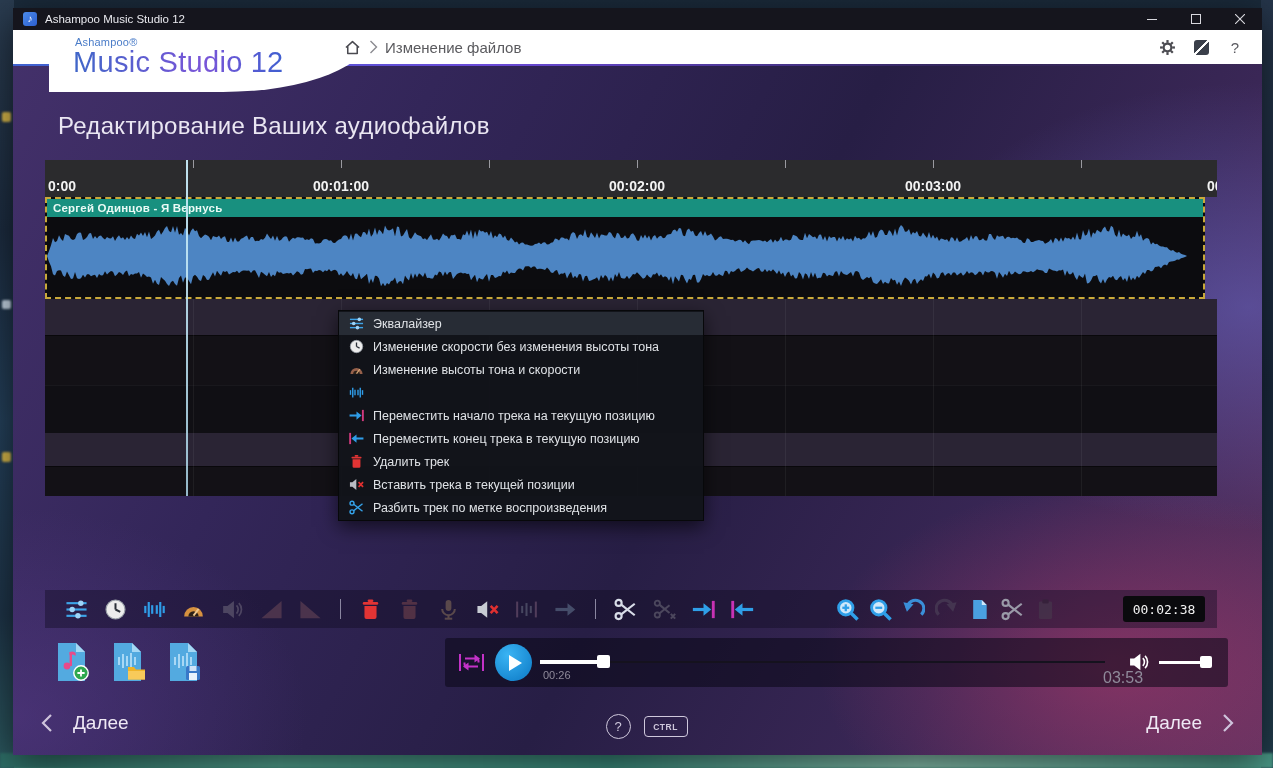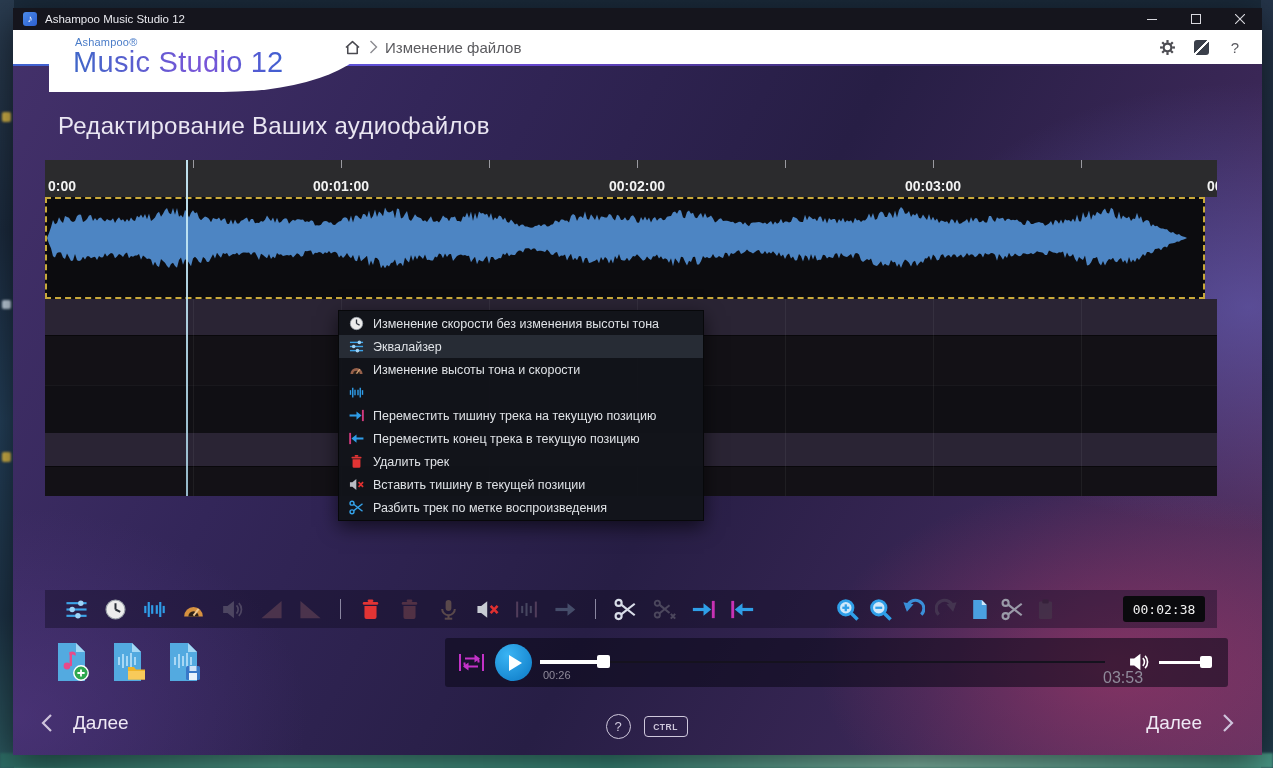--- a/index.html
+++ b/index.html
@@ -232,20 +232,21 @@
       <div id="gridlines">
           <div class="gridline" style="left: 148px;"></div>
           <div class="gridline" style="left: 296px;"></div>
           <div class="gridline" style="left: 444px;"></div>
           <div class="gridline" style="left: 592px;"></div>
           <div class="gridline" style="left: 740px;"></div>
           <div class="gridline" style="left: 888px;"></div>
           <div class="gridline" style="left: 1036px;"></div>
         </div>
       <div class="clip">
+        <div class="clip-header">Сергей Одинцов - Я Вернусь</div>
         <div class="clip-body">
             <svg id="wave" viewBox="0 0 1156 78" width="1156" height="78" preserveAspectRatio="none">
               <polygon points="0,39.0 2,34.0 4,28.2 6,21.0 8,25.3 10,24.0 12,18.2 14,22.0 16,23.9 18,17.0 20,18.0 22,18.7 24,21.9 26,22.9 28,22.1 30,17.0 32,15.6 34,15.8 36,22.9 38,21.9 40,19.9 42,16.5 44,16.0 46,21.9 48,18.9 50,21.4 52,19.1 54,18.4 56,21.1 58,22.5 60,20.0 62,21.2 64,21.4 66,19.2 68,23.9 70,20.5 72,18.2 74,21.4 76,20.2 78,23.0 80,20.1 82,22.4 84,18.5 86,21.3 88,21.9 90,16.8 92,18.5 94,15.6 96,19.0 98,15.0 100,20.3 102,14.5 104,21.9 106,20.5 108,18.4 110,14.6 112,12.8 114,17.7 116,14.7 118,11.1 120,8.9 122,14.0 124,15.2 126,9.1 128,15.8 130,9.0 132,17.8 134,16.0 136,18.5 138,10.8 140,14.1 142,18.6 144,13.8 146,11.3 148,14.2 150,13.2 152,18.9 154,21.2 156,19.3 158,17.4 160,18.3 162,19.7 164,23.2 166,18.9 168,19.7 170,20.2 172,18.4 174,22.0 176,20.0 178,19.3 180,24.8 182,25.1 184,20.6 186,25.5 188,20.4 190,24.4 192,24.5 194,21.7 196,21.1 198,19.6 200,18.5 202,23.3 204,20.1 206,20.0 208,24.3 210,23.7 212,24.1 214,22.1 216,22.7 218,20.7 220,16.6 222,19.6 224,22.0 226,18.5 228,23.7 230,18.8 232,23.7 234,23.1 236,20.4 238,19.3 240,19.7 242,24.8 244,22.4 246,20.8 248,21.8 250,20.3 252,20.3 254,20.7 256,20.6 258,23.0 260,22.3 262,23.0 264,21.3 266,22.0 268,26.4 270,26.2 272,26.5 274,25.7 276,22.7 278,21.9 280,22.3 282,23.8 284,23.3 286,25.8 288,26.1 290,24.0 292,22.4 294,22.0 296,19.0 298,18.3 300,19.1 302,23.1 304,16.5 306,23.5 308,16.8 310,16.4 312,18.8 314,20.2 316,15.1 318,15.3 320,18.3 322,11.6 324,19.8 326,17.0 328,10.5 330,18.0 332,12.4 334,14.2 336,17.2 338,8.5 340,12.5 342,13.4 344,12.8 346,11.3 348,19.4 350,9.5 352,9.9 354,19.5 356,18.5 358,15.0 360,12.1 362,20.3 364,21.9 366,19.1 368,15.3 370,17.8 372,18.4 374,19.2 376,22.3 378,21.3 380,23.0 382,19.9 384,17.2 386,22.6 388,22.7 390,21.8 392,23.4 394,20.6 396,16.5 398,18.5 400,19.0 402,22.2 404,18.2 406,18.3 408,17.5 410,22.0 412,22.0 414,22.8 416,17.3 418,18.2 420,13.6 422,19.0 424,12.4 426,22.0 428,13.7 430,20.0 432,12.4 434,14.5 436,13.9 438,15.7 440,14.8 442,19.1 444,14.1 446,21.5 448,18.3 450,20.3 452,16.5 454,17.3 456,21.0 458,18.4 460,23.1 462,23.8 464,20.6 466,22.7 468,25.4 470,24.5 472,27.5 474,25.7 476,25.6 478,27.4 480,27.5 482,28.2 484,28.7 486,28.6 488,27.1 490,26.8 492,25.6 494,27.2 496,25.6 498,25.2 500,27.6 502,27.3 504,25.8 506,25.3 508,21.4 510,22.1 512,23.6 514,20.5 516,20.5 518,21.7 520,21.4 522,23.5 524,17.0 526,15.0 528,16.2 530,21.9 532,18.0 534,17.3 536,19.3 538,12.3 540,19.9 542,20.8 544,15.3 546,17.9 548,21.0 550,15.6 552,21.4 554,17.4 556,17.8 558,18.5 560,18.6 562,14.9 564,15.8 566,19.5 568,21.6 570,15.8 572,16.8 574,21.1 576,20.7 578,18.3 580,21.6 582,21.0 584,17.2 586,16.3 588,18.9 590,23.5 592,23.7 594,18.0 596,21.4 598,17.4 600,21.6 602,18.5 604,23.4 606,19.6 608,18.1 610,21.7 612,19.6 614,18.8 616,21.2 618,20.7 620,17.7 622,17.2 624,16.9 626,13.3 628,12.5 630,14.7 632,11.1 634,11.4 636,18.4 638,19.3 640,13.1 642,11.5 644,14.8 646,13.7 648,18.6 650,19.3 652,15.9 654,14.1 656,19.0 658,14.1 660,18.7 662,17.9 664,16.6 666,19.5 668,23.4 670,22.2 672,20.0 674,19.2 676,22.0 678,21.8 680,21.7 682,22.3 684,22.9 686,22.8 688,24.4 690,23.7 692,22.8 694,23.0 696,25.5 698,23.2 700,25.8 702,27.2 704,23.9 706,23.6 708,23.4 710,23.2 712,23.1 714,23.6 716,24.6 718,23.6 720,25.2 722,23.6 724,22.0 726,25.8 728,22.4 730,24.7 732,23.6 734,19.7 736,24.2 738,22.4 740,22.5 742,23.4 744,22.7 746,17.8 748,18.6 750,19.4 752,22.2 754,22.9 756,23.1 758,15.7 760,21.3 762,16.9 764,18.4 766,20.3 768,19.5 770,22.3 772,17.7 774,17.6 776,23.2 778,19.0 780,24.4 782,19.0 784,21.1 786,19.9 788,20.0 790,24.5 792,20.0 794,22.4 796,18.7 798,23.6 800,21.2 802,22.6 804,21.3 806,24.4 808,18.8 810,21.5 812,20.7 814,23.1 816,21.3 818,21.4 820,19.3 822,14.5 824,19.0 826,13.9 828,20.7 830,20.1 832,14.5 834,12.6 836,13.5 838,18.1 840,18.0 842,13.1 844,15.1 846,19.2 848,11.6 850,18.4 852,10.9 854,8.0 856,10.1 858,14.7 860,14.4 862,11.9 864,18.1 866,15.1 868,16.6 870,13.9 872,18.9 874,19.6 876,15.5 878,18.5 880,21.0 882,14.9 884,21.4 886,17.8 888,21.7 890,19.6 892,24.0 894,21.4 896,22.0 898,23.0 900,22.3 902,25.1 904,20.2 906,20.8 908,24.5 910,20.2 912,24.7 914,24.4 916,23.0 918,22.0 920,19.9 922,24.2 924,17.9 926,22.6 928,19.3 930,19.2 932,23.3 934,22.9 936,21.3 938,23.5 940,23.5 942,16.9 944,17.0 946,21.1 948,23.0 950,18.3 952,19.8 954,19.3 956,18.8 958,22.3 960,20.0 962,19.8 964,21.3 966,20.8 968,21.3 970,20.5 972,22.4 974,23.1 976,25.7 978,25.9 980,21.2 982,21.9 984,25.1 986,25.1 988,24.0 990,23.6 992,22.9 994,23.7 996,23.9 998,26.7 1000,25.7 1002,24.5 1004,22.0 1006,26.5 1008,21.1 1010,21.7 1012,24.8 1014,20.5 1016,24.7 1018,20.3 1020,21.4 1022,21.1 1024,22.7 1026,19.6 1028,22.9 1030,15.4 1032,22.2 1034,22.6 1036,13.0 1038,18.7 1040,17.5 1042,11.6 1044,20.9 1046,15.2 1048,16.9 1050,12.8 1052,14.2 1054,15.6 1056,11.6 1058,9.4 1060,14.1 1062,14.4 1064,8.7 1066,10.2 1068,17.7 1070,20.0 1072,12.5 1074,20.4 1076,16.4 1078,18.3 1080,19.3 1082,17.6 1084,22.1 1086,19.4 1088,20.0 1090,13.8 1092,20.0 1094,17.2 1096,23.8 1098,21.7 1100,21.1 1102,21.9 1104,27.4 1106,25.3 1108,27.2 1110,26.8 1112,28.4 1114,29.5 1116,29.5 1118,30.2 1120,30.2 1122,32.6 1124,33.7 1126,33.1 1128,34.7 1130,35.7 1132,35.1 1134,36.7 1136,37.5 1138,38.1 1140,39.0 1140,39.0 1138,39.9 1136,40.8 1134,41.3 1132,42.8 1130,42.6 1128,43.7 1126,44.3 1124,44.4 1122,45.1 1120,48.4 1118,47.6 1116,48.4 1114,51.2 1112,49.3 1110,49.8 1108,49.9 1106,53.6 1104,54.4 1102,53.0 1100,53.1 1098,56.9 1096,55.0 1094,57.9 1092,61.0 1090,58.8 1088,63.0 1086,60.4 1084,63.4 1082,58.1 1080,65.1 1078,61.0 1076,63.4 1074,59.1 1072,60.4 1070,63.2 1068,62.5 1066,58.8 1064,60.7 1062,60.0 1060,62.6 1058,66.5 1056,62.1 1054,66.6 1052,64.1 1050,57.9 1048,59.0 1046,59.3 1044,63.4 1042,66.0 1040,66.4 1038,56.5 1036,61.0 1034,59.8 1032,58.1 1030,62.9 1028,59.9 1026,55.1 1024,57.3 1022,57.2 1020,53.5 1018,58.9 1016,52.5 1014,53.5 1012,53.2 1010,54.6 1008,53.7 1006,53.6 1004,52.4 1002,51.4 1000,56.0 998,55.9 996,53.7 994,53.3 992,52.9 990,52.3 988,54.1 986,55.3 984,54.0 982,55.0 980,55.3 978,54.6 976,54.2 974,56.7 972,57.3 970,55.9 968,54.4 966,56.9 964,57.4 962,53.7 960,59.0 958,56.7 956,60.8 954,57.6 952,54.9 950,61.7 948,55.8 946,54.3 944,54.1 942,55.6 940,55.2 938,54.0 936,58.4 934,55.0 932,54.6 930,56.9 928,58.2 926,55.8 924,55.3 922,56.8 920,54.1 918,56.9 916,58.7 914,55.4 912,56.9 910,58.5 908,55.6 906,55.6 904,58.6 902,56.0 900,56.7 898,58.9 896,55.2 894,56.1 892,60.7 890,61.4 888,57.5 886,55.6 884,61.6 882,56.7 880,59.4 878,59.2 876,63.9 874,62.3 872,64.3 870,67.0 868,61.8 866,62.9 864,67.5 862,63.8 860,61.7 858,60.5 856,63.8 854,69.0 852,64.6 850,67.7 848,62.8 846,63.4 844,61.0 842,66.5 840,66.2 838,64.8 836,67.0 834,62.3 832,64.7 830,67.0 828,66.6 826,65.3 824,59.5 822,61.2 820,60.0 818,61.6 816,63.0 814,61.2 812,55.6 810,54.1 808,54.4 806,59.5 804,54.9 802,56.4 800,58.1 798,57.4 796,56.5 794,53.9 792,59.4 790,54.3 788,54.8 786,59.0 784,58.6 782,57.7 780,59.5 778,56.2 776,55.8 774,60.8 772,60.7 770,61.5 768,55.8 766,60.5 764,55.1 762,61.9 760,57.4 758,56.3 756,62.5 754,57.3 752,55.0 750,61.2 748,61.5 746,57.4 744,59.5 742,54.6 740,56.0 738,60.0 736,55.5 734,57.6 732,53.2 730,57.0 728,54.4 726,52.3 724,54.4 722,53.0 720,55.0 718,51.9 716,54.8 714,54.4 712,51.1 710,51.4 708,53.1 706,54.5 704,53.3 702,52.4 700,50.5 698,52.8 696,54.0 694,55.0 692,51.2 690,51.9 688,54.1 686,55.1 684,54.1 682,57.8 680,54.1 678,53.8 676,59.0 674,58.3 672,57.0 670,58.7 668,58.4 666,55.1 664,58.6 662,59.3 660,57.9 658,58.9 656,57.0 654,62.2 652,65.6 650,65.4 648,57.8 646,58.0 644,63.1 642,61.8 640,66.6 638,62.8 636,58.2 634,57.8 632,64.5 630,61.7 628,59.3 626,67.3 624,59.3 622,63.7 620,60.2 618,59.2 616,60.6 614,57.2 612,59.4 610,55.5 608,57.6 606,57.2 604,61.1 602,59.8 600,57.5 598,60.8 596,61.7 594,59.4 592,57.3 590,55.3 588,57.5 586,57.1 584,59.7 582,61.9 580,58.7 578,61.4 576,61.4 574,60.7 572,55.1 570,60.2 568,56.9 566,64.5 564,60.1 562,64.6 560,59.8 558,57.9 556,61.5 554,58.0 552,64.2 550,60.3 548,61.7 546,62.4 544,63.6 542,64.0 540,58.7 538,59.3 536,64.5 534,57.4 532,56.9 530,61.2 528,58.8 526,61.3 524,54.8 522,57.5 520,61.6 518,55.6 516,56.7 514,56.4 512,58.1 510,53.1 508,53.7 506,56.0 504,55.5 502,52.4 500,50.5 498,52.9 496,52.2 494,51.7 492,51.8 490,52.3 488,49.5 486,49.4 484,51.0 482,49.2 480,49.3 478,49.6 476,53.5 474,51.7 472,51.6 470,52.9 468,55.9 466,56.0 464,55.6 462,57.2 460,53.6 458,56.0 456,54.5 454,59.2 452,59.1 450,60.2 448,60.9 446,57.9 444,57.9 442,64.7 440,57.0 438,59.2 436,62.4 434,62.0 432,60.8 430,65.2 428,57.8 426,60.3 424,63.3 422,56.8 420,57.1 418,55.9 416,56.4 414,55.5 412,56.0 410,56.9 408,59.6 406,61.9 404,55.0 402,55.3 400,57.9 398,54.5 396,59.2 394,55.2 392,54.5 390,58.4 388,57.4 386,61.4 384,61.4 382,60.8 380,60.9 378,55.4 376,60.0 374,57.8 372,56.2 370,60.4 368,56.4 366,62.0 364,56.1 362,63.4 360,61.5 358,58.5 356,67.3 354,64.1 352,64.4 350,67.0 348,60.6 346,63.5 344,64.1 342,67.6 340,65.9 338,69.3 336,65.9 334,69.3 332,61.4 330,58.9 328,58.8 326,65.9 324,61.4 322,67.0 320,56.7 318,58.7 316,60.5 314,62.2 312,55.8 310,62.2 308,61.5 306,56.0 304,59.2 302,57.3 300,54.0 298,57.0 296,59.1 294,56.3 292,58.4 290,53.9 288,52.8 286,53.2 284,54.4 282,52.1 280,54.2 278,53.2 276,55.3 274,53.4 272,53.0 270,54.0 268,53.7 266,56.0 264,51.6 262,51.8 260,52.2 258,52.0 256,57.0 254,57.8 252,55.2 250,54.2 248,56.6 246,58.6 244,55.7 242,56.5 240,56.0 238,56.6 236,57.0 234,55.2 232,55.8 230,54.0 228,59.2 226,57.6 224,59.9 222,55.0 220,59.3 218,57.7 216,56.1 214,54.7 212,60.9 210,57.0 208,53.3 206,53.4 204,56.1 202,53.5 200,53.7 198,53.4 196,53.4 194,54.5 192,56.3 190,53.8 188,55.2 186,55.0 184,56.2 182,57.4 180,54.0 178,54.9 176,53.9 174,58.8 172,56.6 170,53.8 168,59.5 166,55.2 164,59.0 162,62.8 160,63.0 158,59.4 156,58.0 154,63.9 152,62.9 150,59.7 148,57.8 146,59.5 144,67.3 142,64.1 140,60.8 138,60.5 136,65.7 134,58.6 132,61.0 130,68.7 128,67.1 126,63.7 124,65.1 122,68.9 120,67.1 118,63.7 116,62.1 114,59.9 112,68.0 110,66.7 108,62.8 106,66.7 104,60.4 102,59.4 100,59.9 98,58.0 96,56.6 94,60.8 92,55.0 90,56.6 88,56.4 86,57.8 84,57.0 82,59.3 80,53.4 78,54.7 76,58.1 74,56.0 72,54.9 70,57.6 68,59.3 66,54.7 64,53.9 62,55.6 60,57.5 58,54.3 56,58.2 54,58.5 52,56.9 50,61.1 48,57.8 46,58.3 44,59.3 42,57.3 40,57.3 38,60.5 36,57.8 34,61.3 32,62.0 30,61.2 28,54.9 26,61.4 24,61.9 22,58.3 20,54.5 18,60.1 16,58.6 14,53.4 12,53.3 10,53.9 8,58.5 6,57.2 4,49.3 2,44.7 0,39.0" fill="#4d85c3"></polygon>
             </svg>
           </div>
       </div>
     </div>
     <div class="playhead" id="playhead" style="top: 0px; left: 141px;"></div>
     <div class="hscroll">
       <span class="hs-arrow">
@@ -255,50 +256,50 @@
       </span>
       <span class="hs-arrow">
         <svg viewBox="0 0 8 10" width="8" height="10">
             <polyline points="2,1 6,5 2,9" fill="none" stroke="currentColor" stroke-width="1.4"></polyline>
           </svg>
       </span>
     </div>
   </div>
 
   <div class="cmenu" id="cmenu">
-      <div class="mi ">
-        <span class="mico">
-          <svg viewBox="0 0 16 16" width="100%" height="100%">
-            <circle cx="8" cy="8" r="6.6" fill="#ececec"></circle>
-            <circle cx="8" cy="8" r="6.6" fill="none" stroke="#9aa0a8" stroke-width=".8"></circle>
-            <path d="M8,8 L8,3.6 M8,8 L11.3,9.7" stroke="#2a2f38" stroke-width="1.4" fill="none"></path>
-          </svg>
-        </span>
-        <span>Изменение скорости без изменения высоты тона</span>
-      </div>
       <div class="mi active">
         <span class="mico">
           <svg viewBox="0 0 16 16" width="100%" height="100%">
             <g stroke="#3da4e8" stroke-width="1.5">
               <line x1="1" y1="3.6" x2="15" y2="3.6"></line>
               <line x1="1" y1="8" x2="15" y2="8"></line>
               <line x1="1" y1="12.4" x2="15" y2="12.4"></line>
             </g>
             <g fill="#9fd4f8">
               <circle cx="11" cy="3.6" r="1.9"></circle>
               <circle cx="5" cy="8" r="1.9"></circle>
               <circle cx="9" cy="12.4" r="1.9"></circle>
             </g>
           </svg>
         </span>
         <span>Эквалайзер</span>
       </div>
       <div class="mi ">
         <span class="mico">
           <svg viewBox="0 0 16 16" width="100%" height="100%">
+            <circle cx="8" cy="8" r="6.6" fill="#ececec"></circle>
+            <circle cx="8" cy="8" r="6.6" fill="none" stroke="#9aa0a8" stroke-width=".8"></circle>
+            <path d="M8,8 L8,3.6 M8,8 L11.3,9.7" stroke="#2a2f38" stroke-width="1.4" fill="none"></path>
+          </svg>
+        </span>
+        <span>Изменение скорости без изменения высоты тона</span>
+      </div>
+      <div class="mi ">
+        <span class="mico">
+          <svg viewBox="0 0 16 16" width="100%" height="100%">
             <path d="M1.5,12.8 A6.5,6.5 0 0 1 14.5,12.8 Z" fill="#96604a"></path>
             <path d="M4.4,12.8 A3.6,3.6 0 0 1 11.6,12.8 Z" fill="#2c2018"></path>
             <line x1="8" y1="12.3" x2="11.6" y2="7.6" stroke="#d8a878" stroke-width="1.3"></line>
           </svg>
         </span>
         <span>Изменение высоты тона и скорости</span>
       </div>
       <div class="mi ">
         <span class="mico">
           <svg viewBox="0 0 16 16" width="100%" height="100%">
@@ -314,21 +315,21 @@
         </span>
       </div>
       <div class="mi ">
         <span class="mico">
           <svg viewBox="0 0 16 16" width="100%" height="100%">
             <line x1="0.6" y1="8" x2="8.6" y2="8" stroke="#2f9de8" stroke-width="2.2"></line>
             <polygon points="8,3.6 13.4,8 8,12.4" fill="#2f9de8"></polygon>
             <line x1="14.8" y1="2" x2="14.8" y2="14" stroke="#d03a7e" stroke-width="2"></line>
           </svg>
         </span>
-        <span>Переместить тишину трека на текущую позицию</span>
+        <span>Переместить начало трека на текущую позицию</span>
       </div>
       <div class="mi ">
         <span class="mico">
           <svg viewBox="0 0 16 16" width="100%" height="100%">
             <line x1="1.2" y1="2" x2="1.2" y2="14" stroke="#d03a7e" stroke-width="2"></line>
             <polygon points="8,3.6 2.6,8 8,12.4" fill="#2f9de8"></polygon>
             <line x1="7.4" y1="8" x2="15.4" y2="8" stroke="#2f9de8" stroke-width="2.2"></line>
           </svg>
         </span>
         <span>Переместить конец трека в текущую позицию</span>
@@ -343,21 +344,21 @@
         </span>
         <span>Удалить трек</span>
       </div>
       <div class="mi ">
         <span class="mico">
           <svg viewBox="0 0 16 16" width="100%" height="100%">
             <path d="M1,5.5 h2.6 L7.8,2.2 v11.6 L3.6,10.5 h-2.6 z" fill="#b8bcc4"></path>
             <path d="M10.2,5.5 L15,10.5 M15,5.5 L10.2,10.5" stroke="#e03030" stroke-width="1.8"></path>
           </svg>
         </span>
-        <span>Вставить тишину в текущей позиции</span>
+        <span>Вставить трека в текущей позиции</span>
       </div>
       <div class="mi ">
         <span class="mico">
           <svg viewBox="0 0 16 16" width="100%" height="100%">
             <line x1="5" y1="4.6" x2="14.4" y2="12" stroke="#35a2e8" stroke-width="1.5"></line>
             <line x1="5" y1="11.4" x2="14.4" y2="4" stroke="#35a2e8" stroke-width="1.5"></line>
             <circle cx="3.2" cy="3.4" r="2.1" fill="none" stroke="#35a2e8" stroke-width="1.5"></circle>
             <circle cx="3.2" cy="12.6" r="2.1" fill="none" stroke="#35a2e8" stroke-width="1.5"></circle>
           </svg>
         </span>

